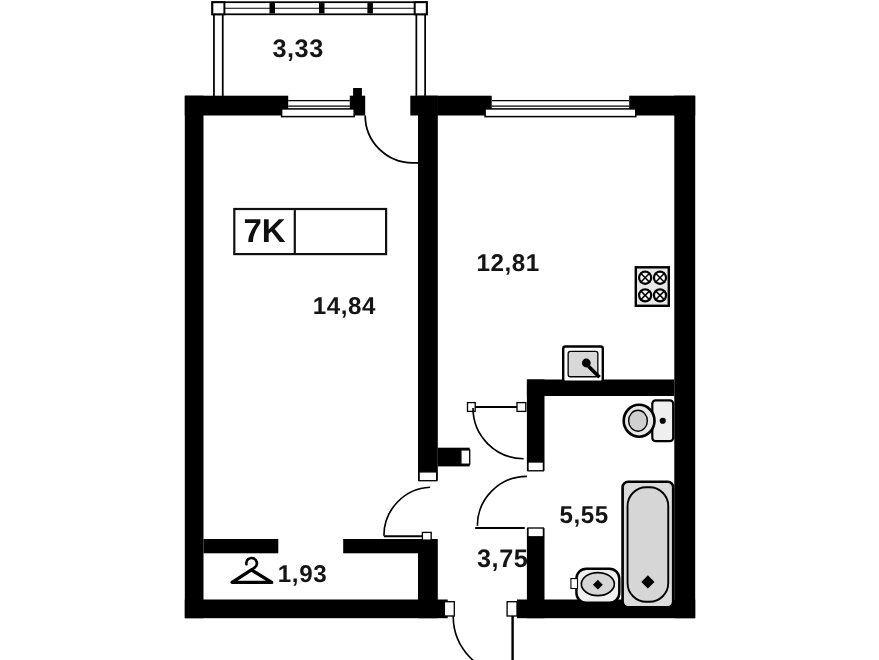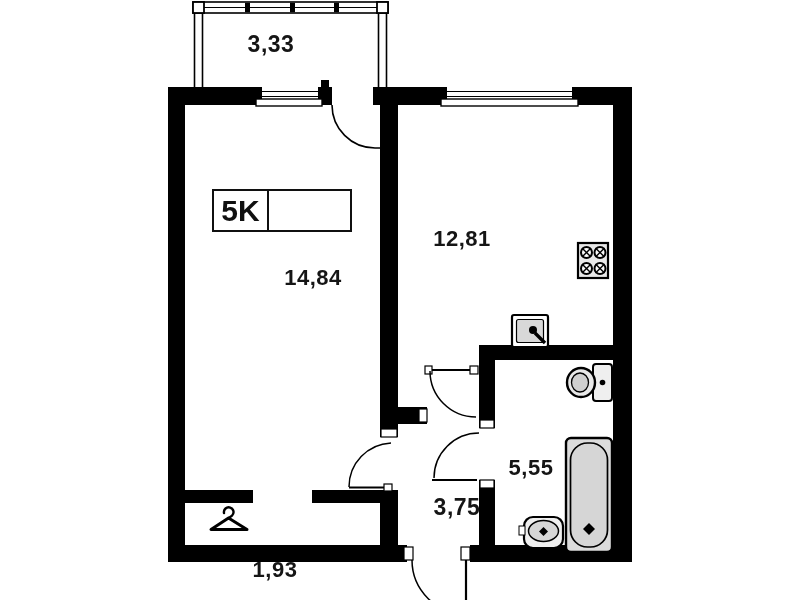--- a/index.html
+++ b/index.html
@@ -166,27 +166,27 @@
       <rect x="519" y="526" width="6" height="9" fill="#fff" stroke="#000" stroke-width="1"></rect>
     </g>
 
     <g>
       <path d="M 224 513 a 4.8 4.8 0 1 1 8 2.6 l -3.5 2.6" fill="none" stroke="#000" stroke-width="2.4" stroke-linecap="round"></path>
       <path d="M 228.5 518 L 211 529.5 L 247 529.5 Z" fill="#ffffff" stroke="#000" stroke-width="3" stroke-linejoin="round"></path>
     </g>
   </svg>
 
   <div id="unit-box">
-    <div id="unit-type">5K</div>
+    <div id="unit-type">7K</div>
   </div>
 
   <div class="room-label" style="left:271px;top:31px;font-size:23px;">3,33</div>
 
   <div class="room-label" style="left:281px;top:265px;margin-left:32px;">14,84</div>
 
   <div class="room-label" style="left:462px;top:226px;">12,81</div>
 
   <div class="room-label" style="left:531px;top:455px;">5,55</div>
 
   <div class="room-label" style="left:457px;top:494px;font-size:23px;">3,75</div>
 
-  <div class="room-label" style="left:275px;top:509px;margin-top:48px;">1,93</div>
+  <div class="room-label" style="left:275px;top:509px;">1,93</div>
 </div>
 
 </body></html>

